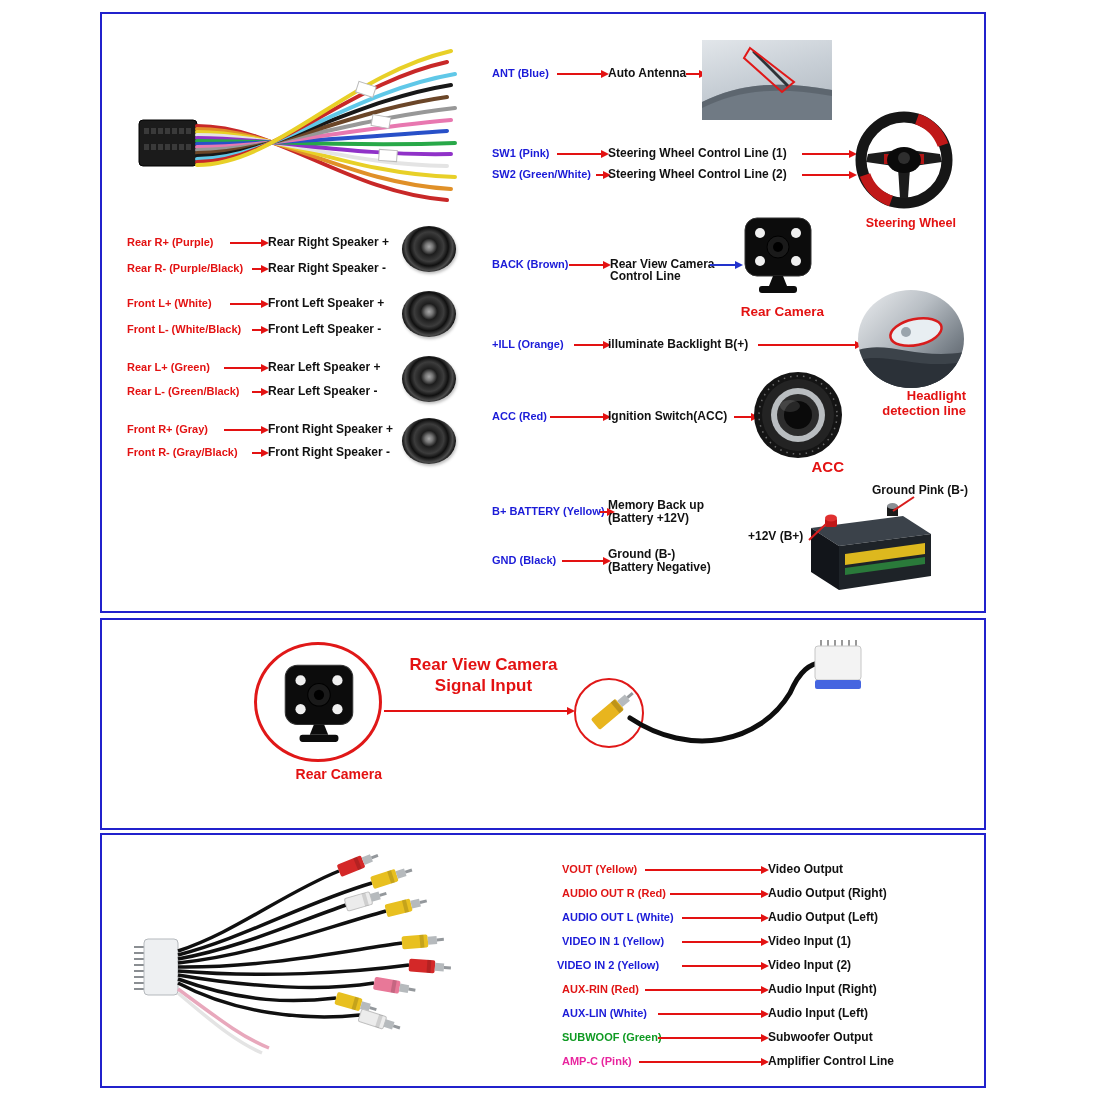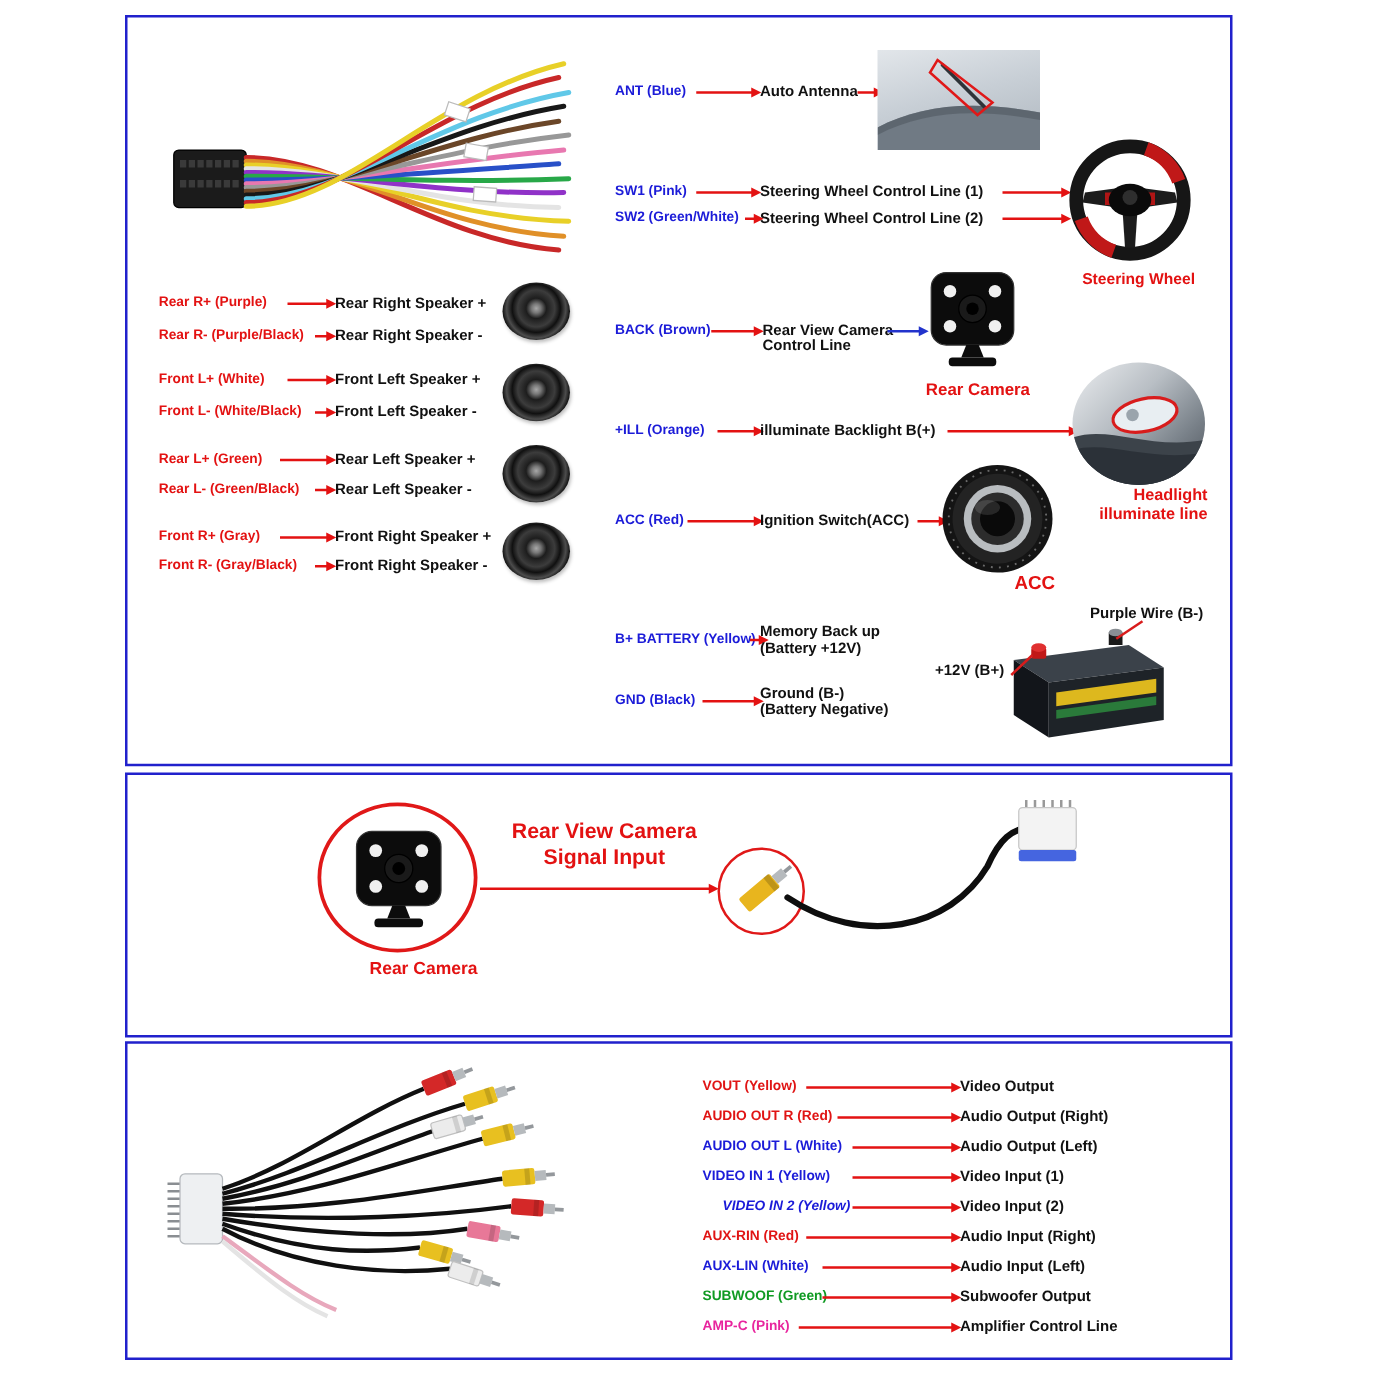--- a/index.html
+++ b/index.html
@@ -174,21 +174,21 @@
     <div class="ar" style="left:656px;top:330px;width:98px"></div>
     <div class="photo headlight-bg" style="left:756px;top:276px;width:106px;height:98px">
       <svg width="106" height="98" viewBox="0 0 106 98">
         <path d="M0,60 C30,50 60,70 106,62 L106,98 L0,98 Z" fill="#3c434a"></path>
         <path d="M0,70 C30,62 60,80 106,72 L106,98 L0,98 Z" fill="#2b3138"></path>
         <ellipse cx="58" cy="42" rx="26" ry="13" fill="#e8eef2" stroke="#d81c1c" stroke-width="2.5" transform="rotate(-12 58 42)"></ellipse>
         <circle cx="48" cy="42" r="5" fill="#9aa4ac"></circle>
       </svg>
     </div>
     <div class="cap" style="left:754px;top:374px;width:110px;font-size:13px">Headlight</div>
-    <div class="cap" style="left:754px;top:389px;width:110px;font-size:13px">illuminate line</div>
+    <div class="cap" style="left:754px;top:389px;width:110px;font-size:13px">detection line</div>
 
     <span class="t wb" style="left:390px;top:396px">ACC (Red)</span>
     <div class="ar" style="left:448px;top:402px;width:54px"></div>
     <span class="t fn" style="left:506px;top:396px">Ignition Switch(ACC)</span>
     <div class="ar" style="left:632px;top:402px;width:18px"></div>
     <svg class="photo" style="left:650px;top:356px" width="92" height="90" viewBox="0 0 92 90">
       <ellipse cx="46" cy="45" rx="44" ry="43" fill="#141414"></ellipse>
       <circle cx="46" cy="45" r="36" fill="#232323"></circle>
       <circle cx="46" cy="45" r="39" fill="none" stroke="#6a6a6a" stroke-width="1.5" stroke-dasharray="1.5 5"></circle>
       <circle cx="46" cy="45" r="27" fill="#b9bdc0"></circle>
@@ -201,21 +201,21 @@
     <span class="t wb" style="left:390px;top:491px">B+ BATTERY (Yellow)</span>
     <div class="ar" style="left:498px;top:497px;width:8px"></div>
     <span class="t fn" style="left:506px;top:485px">Memory Back up</span>
     <span class="t fn" style="left:506px;top:498px">(Battery +12V)</span>
 
     <span class="t wb" style="left:390px;top:540px">GND (Black)</span>
     <div class="ar" style="left:460px;top:546px;width:42px"></div>
     <span class="t fn" style="left:506px;top:534px">Ground (B-)</span>
     <span class="t fn" style="left:506px;top:547px">(Battery Negative)</span>
 
-    <span class="t fn" style="left:770px;top:470px">Purple Wire (B-)</span>
+    <span class="t fn" style="left:770px;top:470px">Ground Pink (B-)</span>
     <span class="t fn" style="left:646px;top:516px">+12V  (B+)</span>
     <svg class="photo" style="left:693px;top:478px" width="142" height="104" viewBox="0 0 142 104">
       <polygon points="16,36 108,24 136,42 44,54" fill="#3b424a"></polygon>
       <polygon points="16,36 44,54 44,98 16,80" fill="#12151a"></polygon>
       <polygon points="44,54 136,42 136,84 44,98" fill="#1e2328"></polygon>
       <polygon points="50,62 130,51 130,62 50,73" fill="#ddb81e"></polygon>
       <polygon points="50,76 130,65 130,72 50,83" fill="#2a7a3a"></polygon>
       <rect x="30" y="26" width="12" height="9" fill="#c01818" rx="2"></rect>
       <ellipse cx="36" cy="26" rx="6" ry="3.5" fill="#e03030"></ellipse>
       <rect x="92" y="14" width="11" height="10" fill="#1a1a1a"></rect>
@@ -370,21 +370,21 @@
     <span class="t fn" style="left:666px;top:52px">Audio Output (Right)</span>
 
     <span class="t" style="left: 460px; top: 76px; color: rgb(27, 27, 216); text-align: center;">AUDIO OUT L (White)</span>
     <div class="ar" style="left:580px;top:82px;width:80px"></div>
     <span class="t fn" style="left:666px;top:76px">Audio Output (Left)</span>
 
     <span class="t" style="left: 460px; top: 100px; color: rgb(27, 27, 216);">VIDEO IN 1 (Yellow)</span>
     <div class="ar" style="left:580px;top:106px;width:80px"></div>
     <span class="t fn" style="left:666px;top:100px">Video Input (1)</span>
 
-    <span class="t" style="left: 476px; top: 124px; color: rgb(27, 27, 216); font-style: italic;">VIDEO IN 2 (Yellow)</span>
+    <span class="t" style="left: 455px; top: 124px; color: rgb(27, 27, 216);">VIDEO IN 2 (Yellow)</span>
     <div class="ar" style="left:580px;top:130px;width:80px"></div>
     <span class="t fn" style="left:666px;top:124px">Video Input (2)</span>
 
     <span class="t" style="left: 460px; top: 148px; color: rgb(224, 20, 20);">AUX-RIN (Red)</span>
     <div class="ar" style="left:543px;top:154px;width:117px"></div>
     <span class="t fn" style="left:666px;top:148px">Audio Input (Right)</span>
 
     <span class="t" style="left: 460px; top: 172px; color: rgb(27, 27, 216);">AUX-LIN (White)</span>
     <div class="ar" style="left:556px;top:178px;width:104px"></div>
     <span class="t fn" style="left:666px;top:172px">Audio Input (Left)</span>

